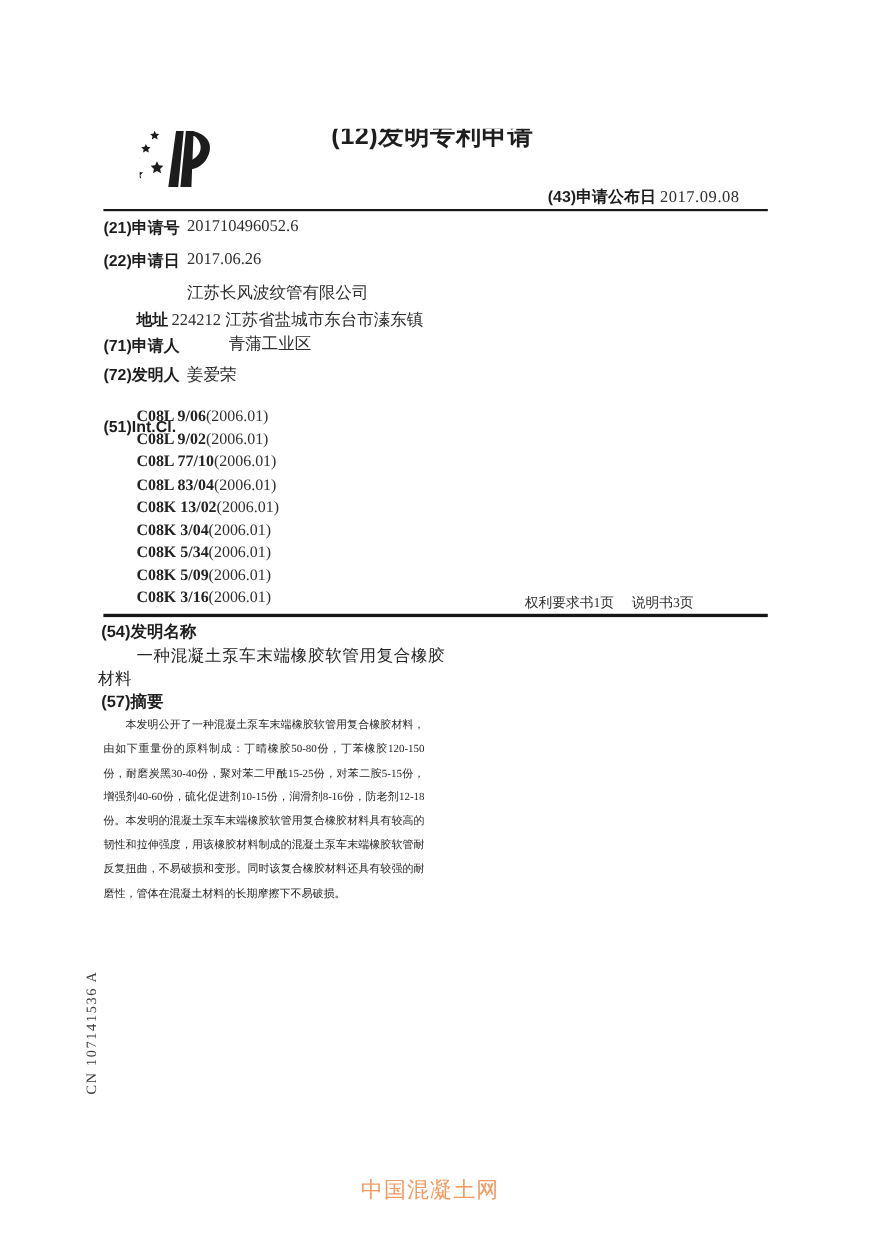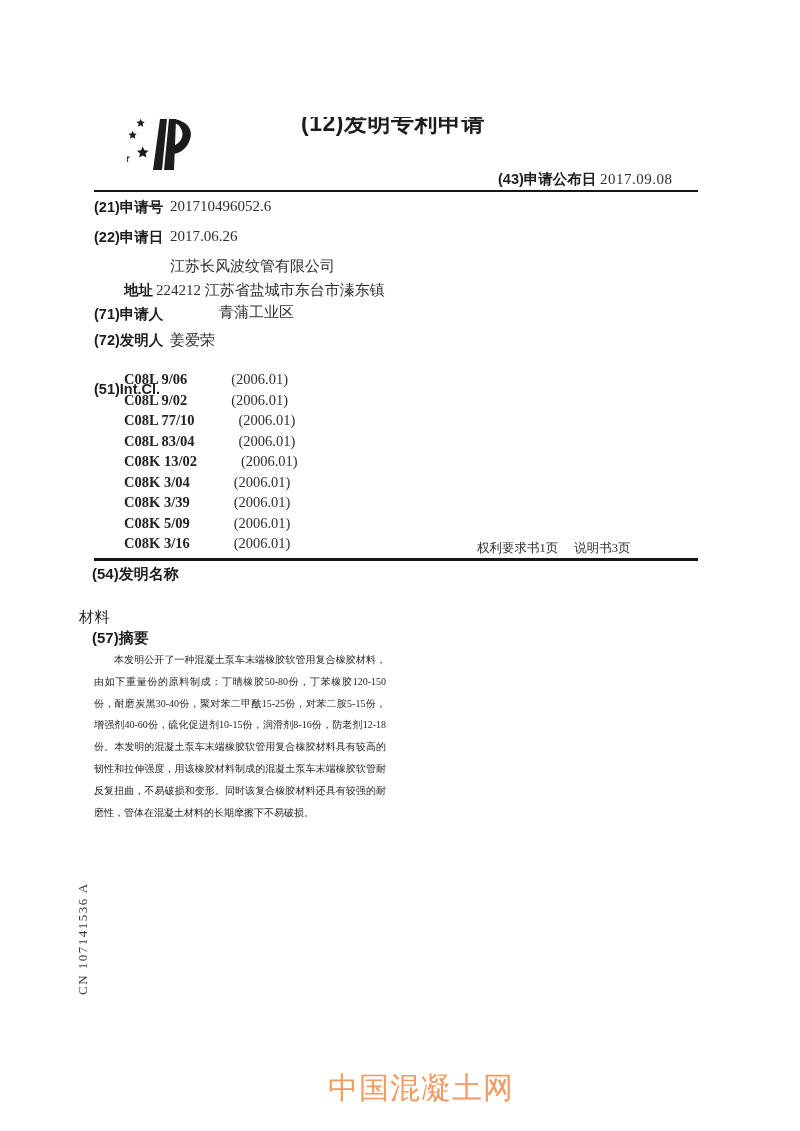--- a/index.html
+++ b/index.html
@@ -14,37 +14,37 @@
   .doc-type-clip span{display:block;margin-top:-9px;font-size:23px;letter-spacing:0.5px;}
   .hdr-row{position:absolute;left:498px;white-space:nowrap;font-size:14.5px;}
   .hdr-row .lab{font-size:14.5px;}
   .hdr-row .val{font-size:15px;letter-spacing:0.5px;}
   .rule{position:absolute;background:#161616;}
   
   .bib-lab{position:absolute;font-size:14.5px;white-space:nowrap;}
   .bib-val{position:absolute;font-size:15px;white-space:nowrap;}
   .intcl-row{position:absolute;left:124px;white-space:nowrap;font-size:14.5px;}
   .intcl-row .code{font-weight:bold;font-family:"Liberation Serif","DejaVu Serif",serif;color:#222;}
-  .intcl-row .ver{font-style:normal;color:#2e2e2e;margin-left:44px;}
+  .intcl-row .ver{font-style:normal;color:#2e2e2e;}
   .pages-note{position:absolute;left:477px;top:540px;font-size:12.5px;white-space:nowrap;color:#2e2e2e;}
   .pages-note .gap{display:inline-block;width:16px;}
   
   .sec-lab{position:absolute;left:92px;font-size:15px;}
   .title-line{position:absolute;font-size:15px;letter-spacing:0.6px;color:#262626;}
   .abstract{
     position:absolute;left:94px;top:649px;width:292px;
     font-size:10px;line-height:21.8px;text-align:justify;text-indent:2em;
     color:#262626;letter-spacing:0;
   }
   .side-vertical{
     position:absolute;left:32px;top:936px;width:102px;text-align:center;
     transform:rotate(-90deg);font-size:13px;letter-spacing:1.5px;color:#3a3a3a;white-space:nowrap;
   }
   .watermark{
-    position:absolute;left:328px;top:1068px;font-size:30px;letter-spacing:1px;
+    position:absolute;left:328px;top:1068px;font-size:20px;letter-spacing:1px;
     font-family:"Liberation Sans","DejaVu Sans",sans-serif;color:#f29a60;white-space:nowrap;
   }
   .logo{position:absolute;left:127px;top:118px;width:74px;height:52px;}
 </style>
 </head>
 <body>
 
 <div class="page">
 
   <svg class="logo" viewBox="0 0 74 52" aria-hidden="true">
@@ -75,45 +75,46 @@
   <span class="bib-val song" style="left:170px;top:198px;">201710496052.6</span>
 
   <span class="bib-lab hei" style="left:94px;top:228px;">(22)申请日</span>
   <span class="bib-val song" style="left:170px;top:228px;">2017.06.26</span>
 
   <span class="bib-lab hei" style="left:94px;top:257px;margin-top:48px;">(71)申请人</span>
   <span class="bib-val song" style="left:170px;top:257px;">江苏长风波纹管有限公司</span>
 
   <span class="bib-lab hei" style="left:124px;top:281px;">地址</span>
   <span class="bib-val song" style="left:156px;top:281px;">224212 江苏省盐城市东台市溱东镇</span>
-  <span class="bib-val song" style="left:219px;top:303px;">青蒲工业区</span>
+  <span class="bib-val song" style="left:208px;top:303px;">青蒲工业区</span>
 
   <span class="bib-lab hei" style="left:94px;top:331px;">(72)发明人</span>
   <span class="bib-val song" style="left:170px;top:331px;">姜爱荣</span>
 
   <span class="bib-lab hei" style="left:94px;top:353px;margin-top:28px;">(51)Int.Cl.</span>
 
   <div class="intcl-row" style="top:371px;"><span class="code">C08L 9/06</span><span class="ver">(2006.01)</span></div>
   <div class="intcl-row" style="top:391.5px;"><span class="code">C08L 9/02</span><span class="ver">(2006.01)</span></div>
   <div class="intcl-row" style="top:412px;"><span class="code">C08L 77/10</span><span class="ver">(2006.01)</span></div>
   <div class="intcl-row" style="top:432.5px;"><span class="code">C08L 83/04</span><span class="ver">(2006.01)</span></div>
   <div class="intcl-row" style="top:453px;"><span class="code">C08K 13/02</span><span class="ver">(2006.01)</span></div>
   <div class="intcl-row" style="top:473.5px;"><span class="code">C08K 3/04</span><span class="ver">(2006.01)</span></div>
-  <div class="intcl-row" style="top:494px;"><span class="code">C08K 3/39</span><span class="ver">(2006.01)</span></div>
+  <div class="intcl-row" style="top:494px;"><span class="code">C08K 5/34</span><span class="ver">(2006.01)</span></div>
   <div class="intcl-row" style="top:514.5px;"><span class="code">C08K 5/09</span><span class="ver">(2006.01)</span></div>
   <div class="intcl-row" style="top:535px;"><span class="code">C08K 3/16</span><span class="ver">(2006.01)</span></div>
 
   <div class="pages-note song">
     <span>权利要求书1页</span><span class="gap"></span><span>说明书3页</span>
   </div>
 
   <div class="rule" style="left:94px;top:558px;width:604px;height:2.5px;"></div>
 
   <span class="sec-lab hei" style="top:565px;">(54)发明名称</span>
-  <span class="title-line song" style="left:79px;top:608px;">材料</span>
+  <span class="title-line song" style="left:124px;top:587px;">一种混凝土泵车末端橡胶软管用复合橡胶</span>
+  <span class="title-line song" style="left:89px;top:608px;">材料</span>
 
   <span class="sec-lab hei" style="top:629px;">(57)摘要</span>
   <div class="abstract song">本发明公开了一种混凝土泵车末端橡胶软管用复合橡胶材料，由如下重量份的原料制成：丁晴橡胶50-80份，丁苯橡胶120-150份，耐磨炭黑30-40份，聚对苯二甲酰15-25份，对苯二胺5-15份，增强剂40-60份，硫化促进剂10-15份，润滑剂8-16份，防老剂12-18份。本发明的混凝土泵车末端橡胶软管用复合橡胶材料具有较高的韧性和拉伸强度，用该橡胶材料制成的混凝土泵车末端橡胶软管耐反复扭曲，不易破损和变形。同时该复合橡胶材料还具有较强的耐磨性，管体在混凝土材料的长期摩擦下不易破损。</div>
 
   <div class="side-vertical song">CN 107141536 A</div>
 
   <div class="watermark">中国混凝土网</div>
 
 </div>
 

